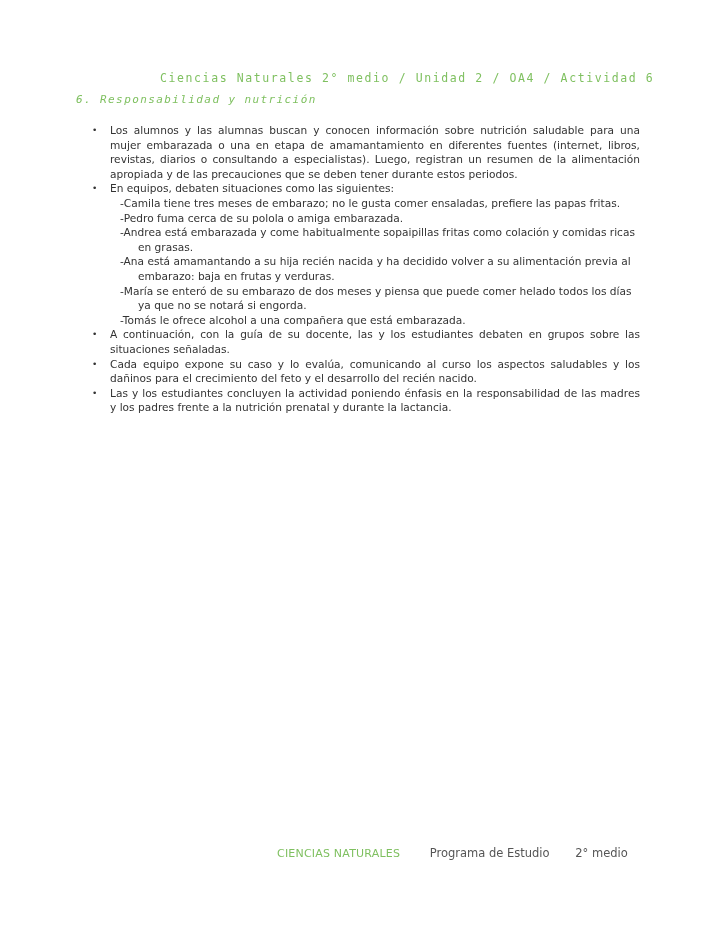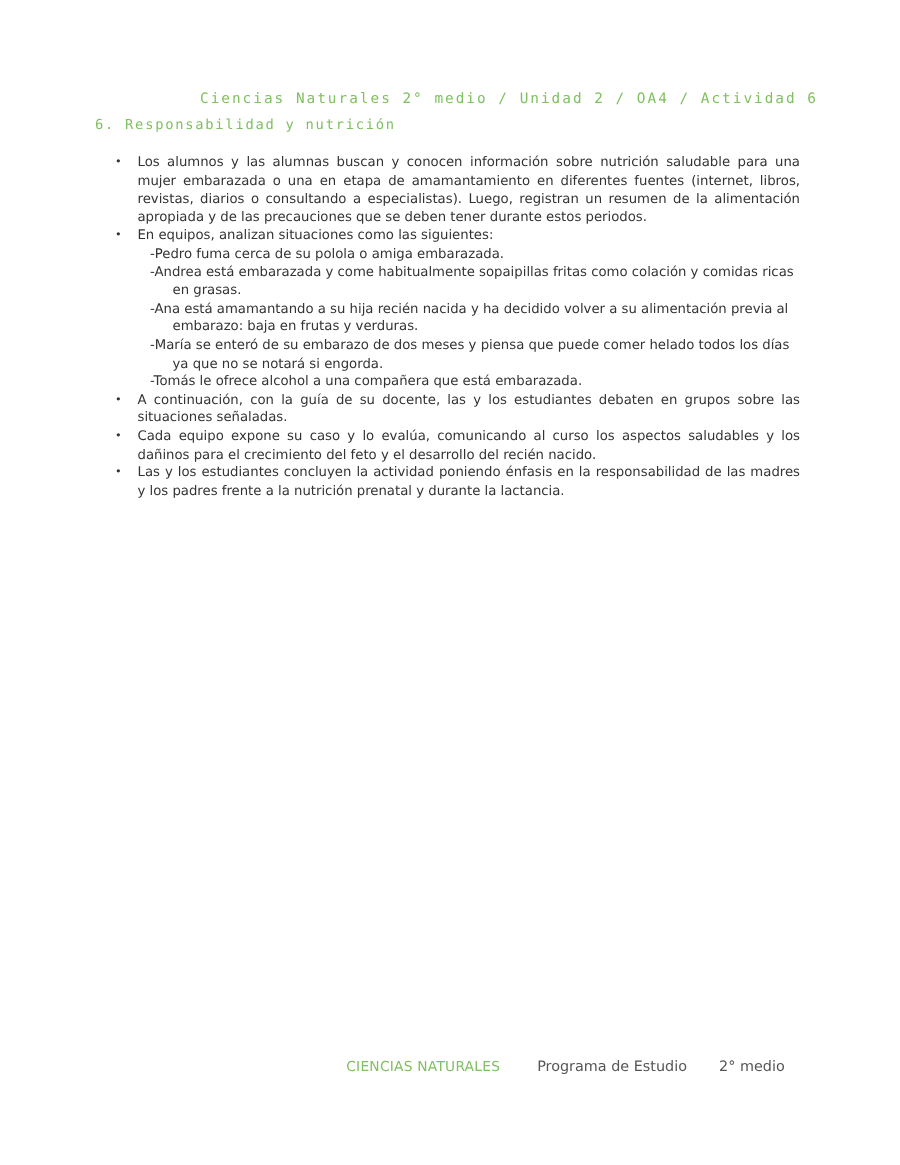--- a/index.html
+++ b/index.html
@@ -27,20 +27,21 @@
     }
     .section-title {
       position: absolute;
       top: 93px;
       left: 76px;
       font-family: "DejaVu Sans Mono", monospace;
       font-size: 11px;
       letter-spacing: 1.4px;
       color: #7fc060;
       white-space: nowrap;
+      font-style: italic;
     }
     .content {
       position: absolute;
       top: 123px;
       left: 92px;
       width: 548px;
       font-size: 10.6px;
       line-height: 14.6px;
     }
     ul.bullets {
@@ -100,22 +101,23 @@
 <div class="section-title">6. Responsabilidad y nutrición</div>
 
 <div class="content">
   <ul class="bullets">
     <li>
       <span class="bullet">•</span>
       <span>Los alumnos y las alumnas buscan y conocen información sobre nutrición saludable para una mujer embarazada o una en etapa de amamantamiento en diferentes fuentes (internet, libros, revistas, diarios o consultando a especialistas). Luego, registran un resumen de la alimentación apropiada y de las precauciones que se deben tener durante estos periodos.</span>
     </li>
     <li>
       <span class="bullet">•</span>
-      <span>En equipos, analizan situaciones como las siguientes:</span>
+      <span>En equipos, debaten situaciones como las siguientes:</span>
       <ul class="sub-list">
+        <li>-Camila tiene tres meses de embarazo; no le gusta comer ensaladas, prefiere las papas fritas.</li>
         <li>-Pedro fuma cerca de su polola o amiga embarazada.</li>
         <li>-Andrea está embarazada y come habitualmente sopaipillas fritas como colación y comidas ricas en grasas.</li>
         <li>-Ana está amamantando a su hija recién nacida y ha decidido volver a su alimentación previa al embarazo: baja en frutas y verduras.</li>
         <li>-María se enteró de su embarazo de dos meses y piensa que puede comer helado todos los días ya que no se notará si engorda.</li>
         <li>-Tomás le ofrece alcohol a una compañera que está embarazada.</li>
       </ul>
     </li>
     <li>
       <span class="bullet">•</span>
       <span>A continuación, con la guía de su docente, las y los estudiantes debaten en grupos sobre las situaciones señaladas.</span>

